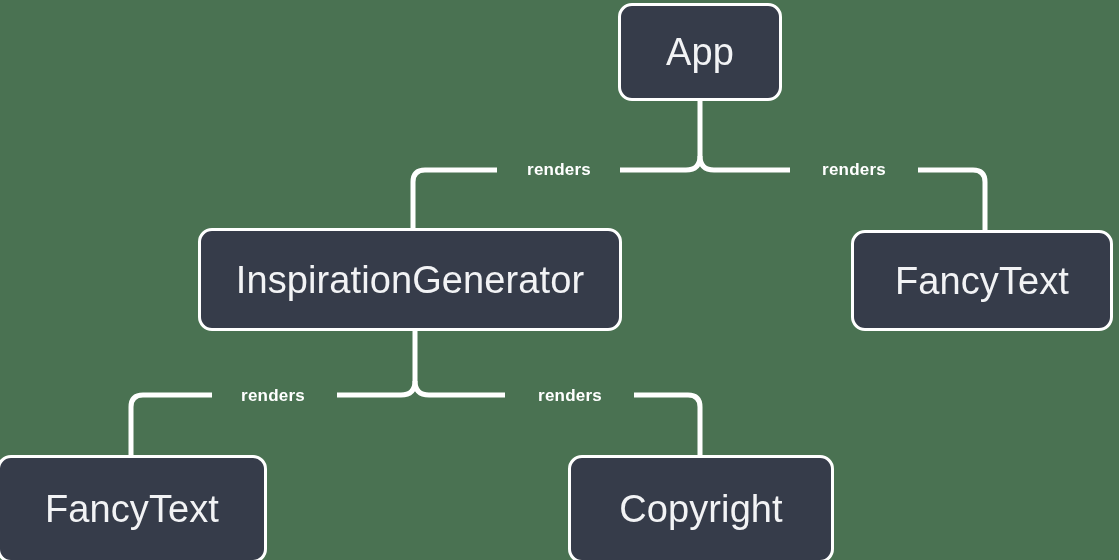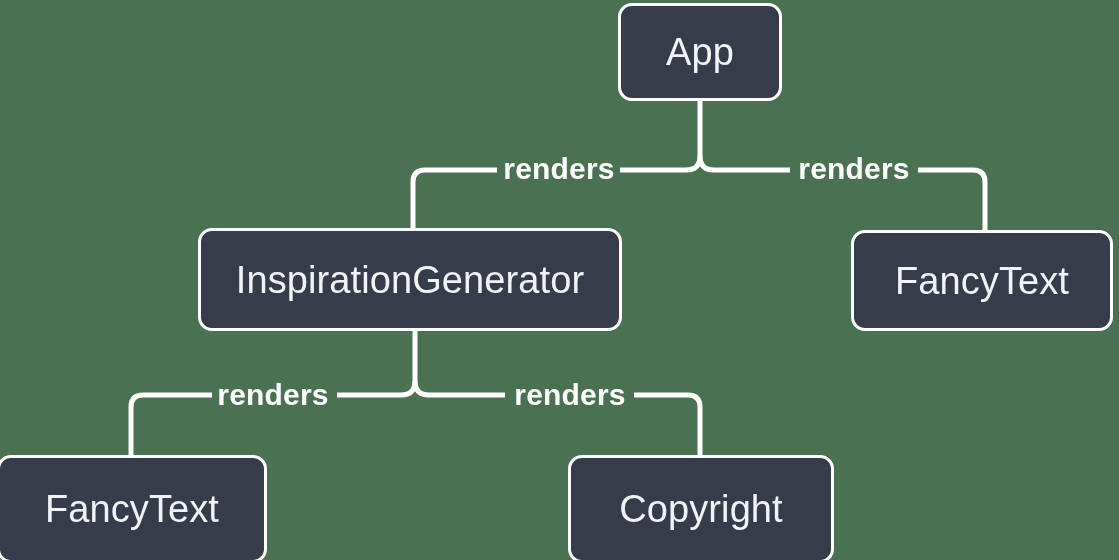--- a/index.html
+++ b/index.html
@@ -47,21 +47,21 @@
   
   #node-inspgen   { left: 198px;  top: 228px; width: 424px; height: 103px; }
   #node-fancy-right { left: 851px; top: 230px; width: 262px; height: 101px; }
   
   #node-fancy-left  { left: -3px;  top: 455px; width: 270px; height: 108px; }
   #node-copyright   { left: 568px; top: 455px; width: 266px; height: 108px; }
 
   .edge-label {
     position: absolute;
     color: #ffffff;
-    font-size: 30px;
+    font-size: 17px;
     font-weight: 600;
     line-height: 1;
     white-space: nowrap;
     letter-spacing: 0.2px;
     transform: translate(-50%, -50%);
   }
   #lbl-app-left    { left: 559px; top: 169px; }
   #lbl-app-right   { left: 854px; top: 169px; }
   #lbl-ig-left     { left: 273px; top: 395px; }
   #lbl-ig-right    { left: 570px; top: 395px; }

